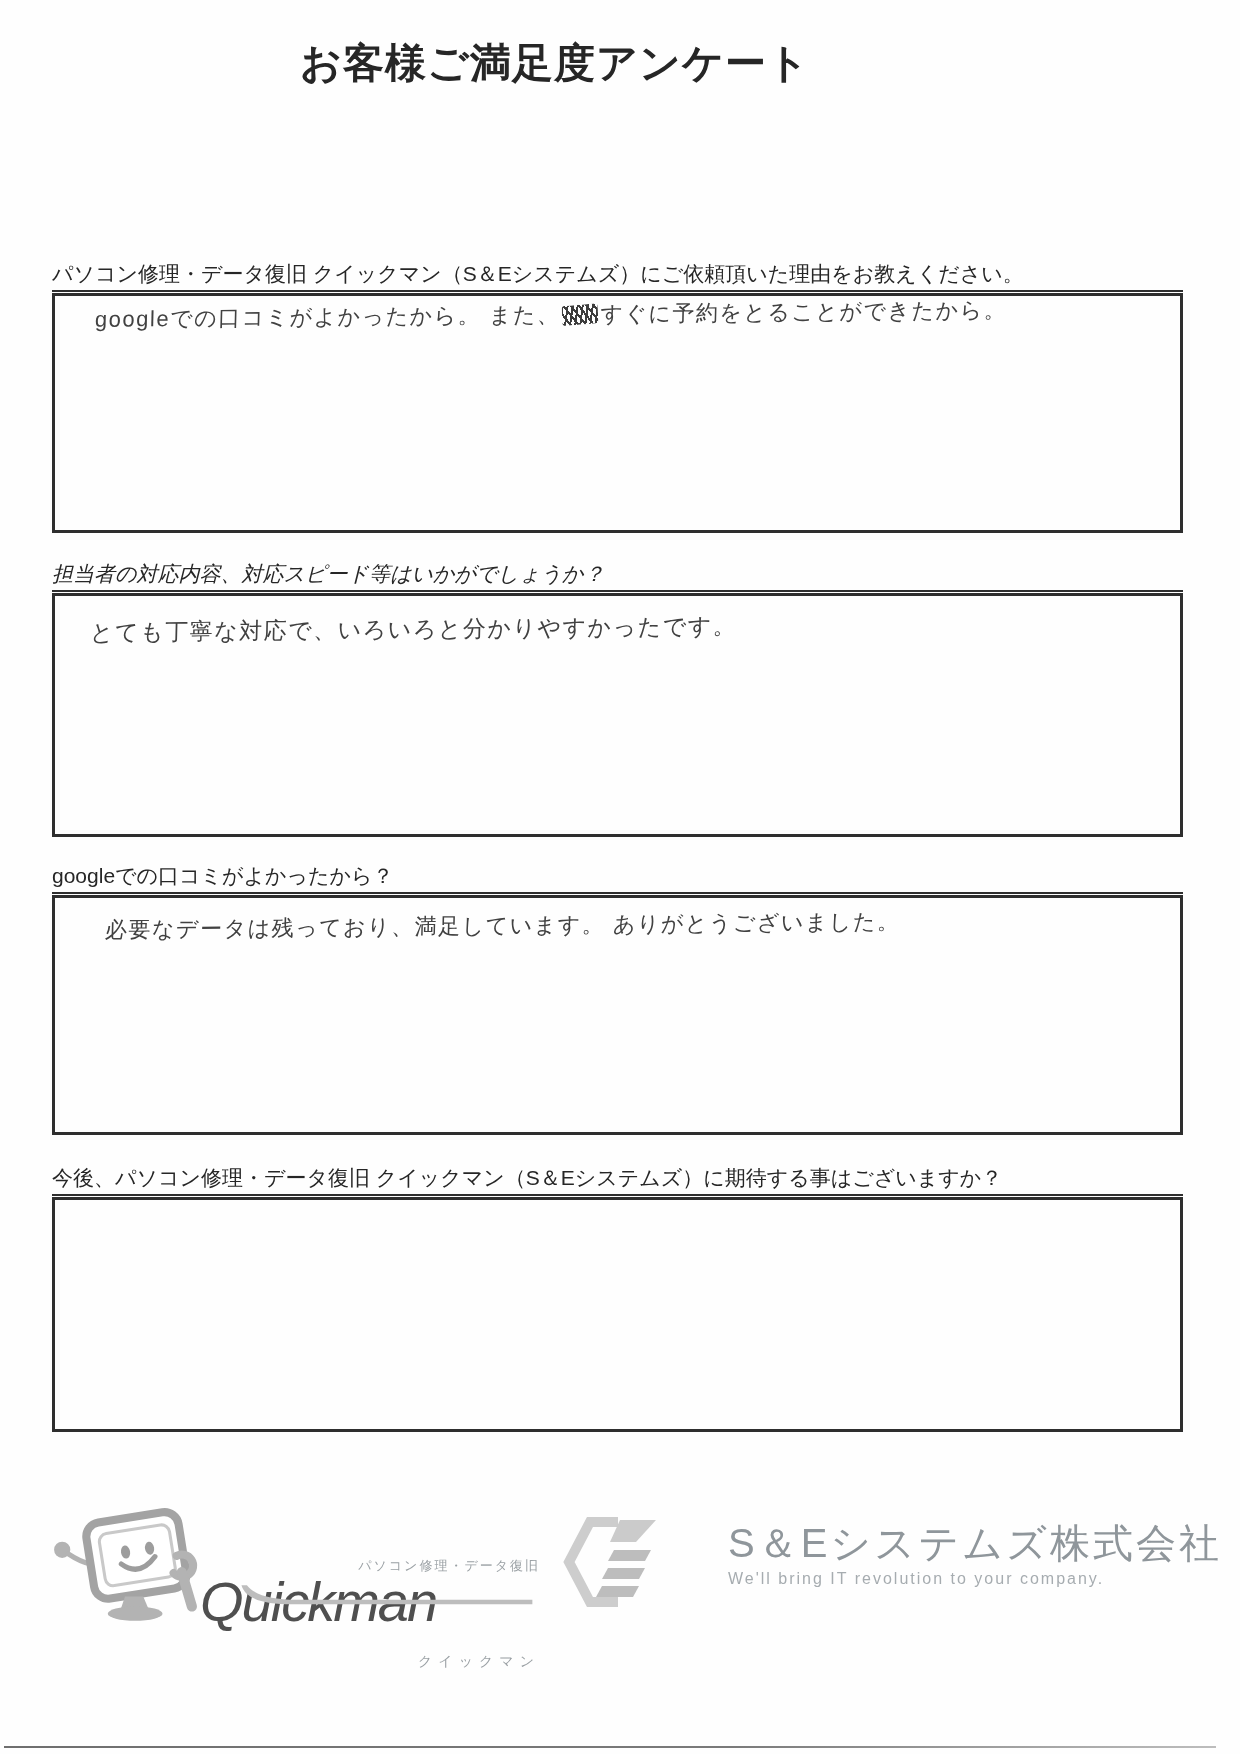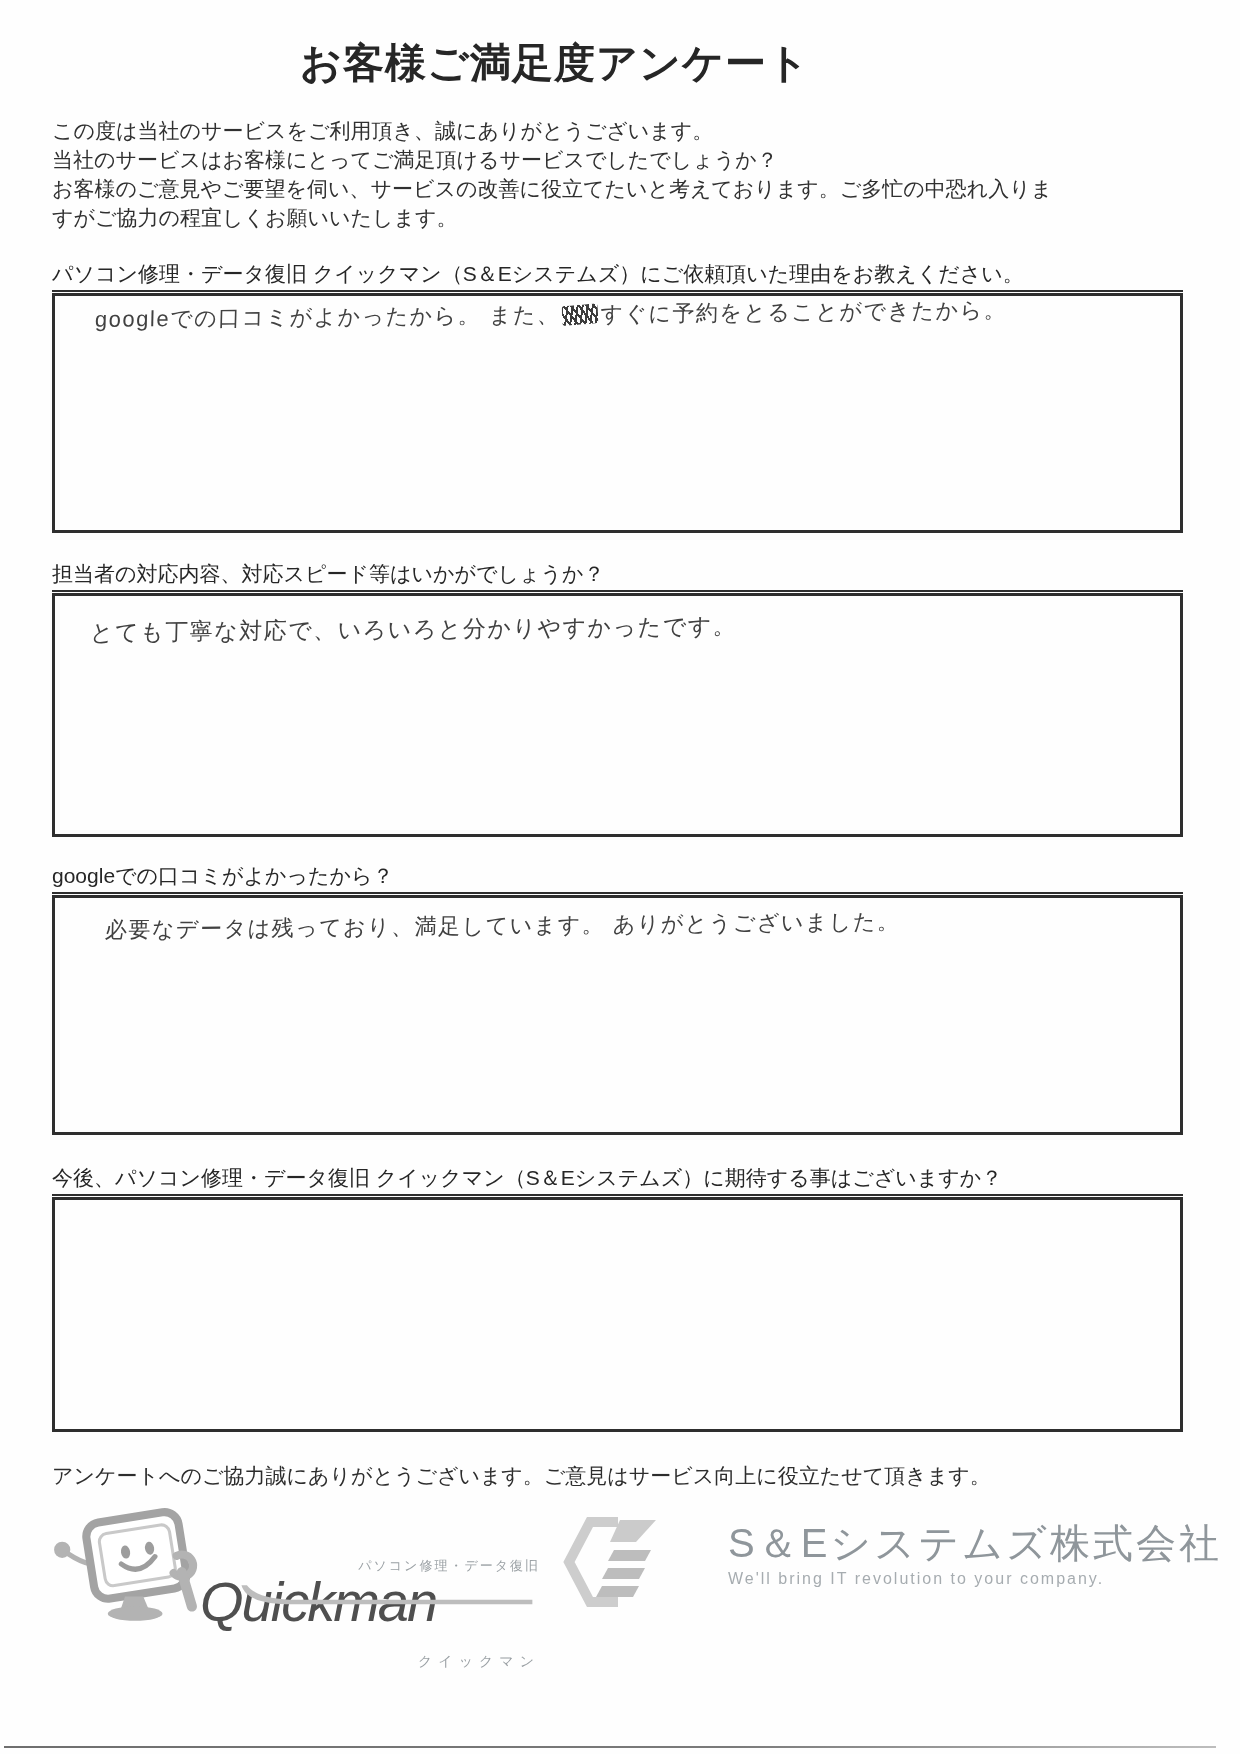--- a/index.html
+++ b/index.html
@@ -93,44 +93,39 @@
     background:linear-gradient(90deg,#6f6f6f 0%,#7a7a7a 60%,#bdbdbd 100%);
   }
 </style>
 </head>
 <body>
 
 <div class="page">
 
   <div class="title">お客様ご満足度アンケート</div>
 
-  <div class="intro">この度は当社のサービスをご利用頂き、誠にありがとうございます。
-当社のサービスはお客様にとってご満足頂けるサービスでしたでしょうか？
-お客様のご意見やご要望を伺い、サービスの改善に役立てたいと考えております。ご多忙の中恐れ入りま
-すがご協力の程宜しくお願いいたします。</div>
 
   <div class="qlabel" style="top:262px;">パソコン修理・データ復旧 クイックマン（S＆Eシステムズ）にご依頼頂いた理由をお教えください。</div>
   <div class="abox" style="top:293px;height:240px;"></div>
   <div class="hand" style="top:300px;left:95px;">
     <span>googleでの口コミがよかったから。 また、</span><span class="scribble"></span><span>すぐに予約をとることができたから。</span>
   </div>
 
-  <div class="qlabel" style="top:562px;">担当者の対応内容、対応スピード等はいかがでしょうか？</div>
+  <div class="qlabel" style="top:562px;font-style:italic;">担当者の対応内容、対応スピード等はいかがでしょうか？</div>
   <div class="abox" style="top:593px;height:244px;"></div>
   <div class="hand" style="top:614px;left:90px;font-size:23px;">とても丁寧な対応で、いろいろと分かりやすかったです。</div>
 
   <div class="qlabel" style="top:864px;">googleでの口コミがよかったから？</div>
   <div class="abox" style="top:895px;height:240px;"></div>
   <div class="hand" style="top:911px;left:105px;">必要なデータは残っており、満足しています。 ありがとうございました。</div>
 
   <div class="qlabel" style="top:1166px;">今後、パソコン修理・データ復旧 クイックマン（S＆Eシステムズ）に期待する事はございますか？</div>
   <div class="abox" style="top:1197px;height:235px;"></div>
   <div class="hand" style="top:1230px;left:105px;"></div>
 
-  <div class="closing">アンケートへのご協力誠にありがとうございます。ご意見はサービス向上に役立たせて頂きます。</div>
 
   <svg class="mascot" viewBox="0 0 150 120" aria-hidden="true">
     <circle cx="14" cy="44" r="8" fill="#b3b3b3"></circle>
     <path d="M20,48 Q32,56 42,58" fill="none" stroke="#b3b3b3" stroke-width="5" stroke-linecap="round"></path>
     <g transform="rotate(-9 85 55)">
       <rect x="42" y="12" width="92" height="76" rx="14" fill="#ffffff" stroke="#a3a3a3" stroke-width="8"></rect>
       <rect x="54" y="24" width="70" height="52" rx="8" fill="none" stroke="#c9c9c9" stroke-width="3"></rect>
       <ellipse cx="78" cy="45" rx="4.5" ry="6.5" fill="#9d9d9d"></ellipse>
       <ellipse cx="102" cy="45" rx="4.5" ry="6.5" fill="#9d9d9d"></ellipse>
       <path d="M72,56 Q88,72 106,54" stroke="#9d9d9d" stroke-width="5" fill="none" stroke-linecap="round"></path>

